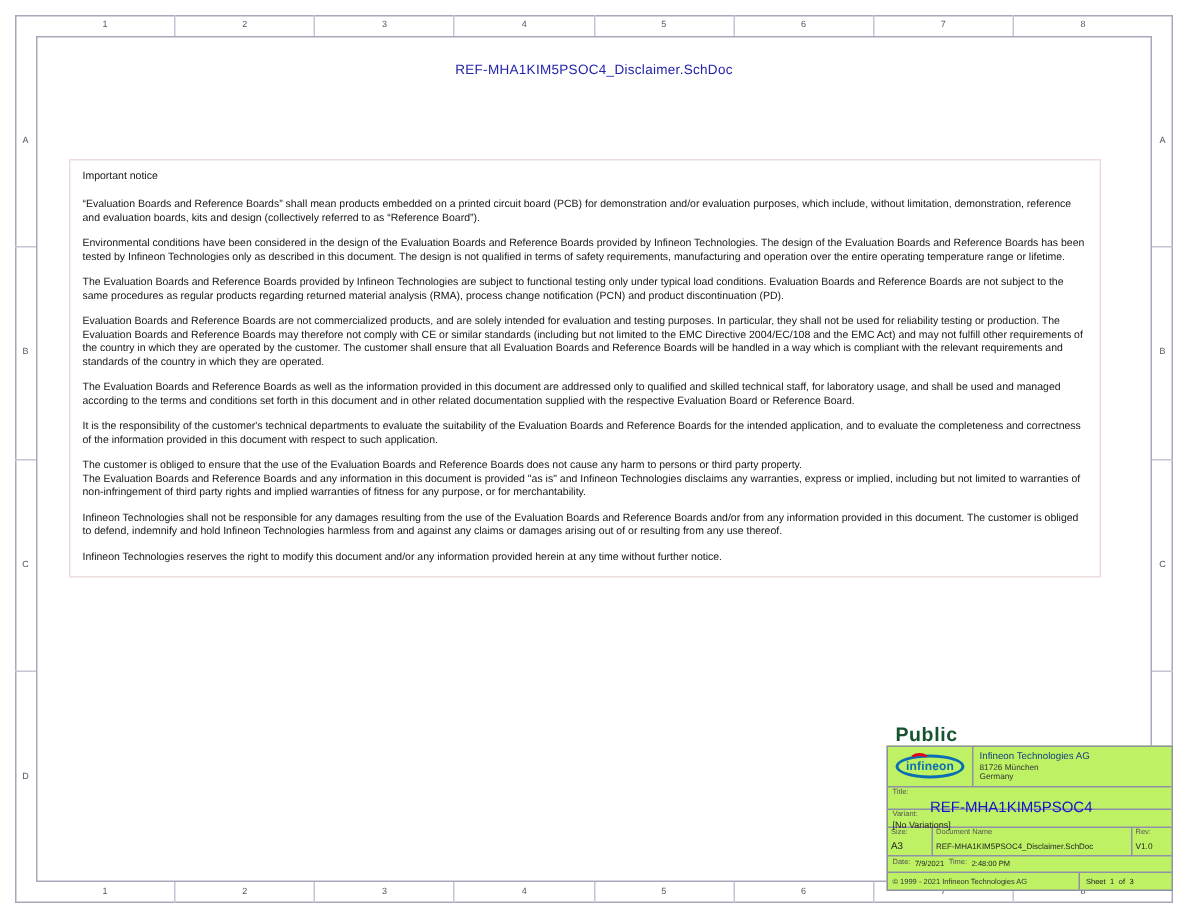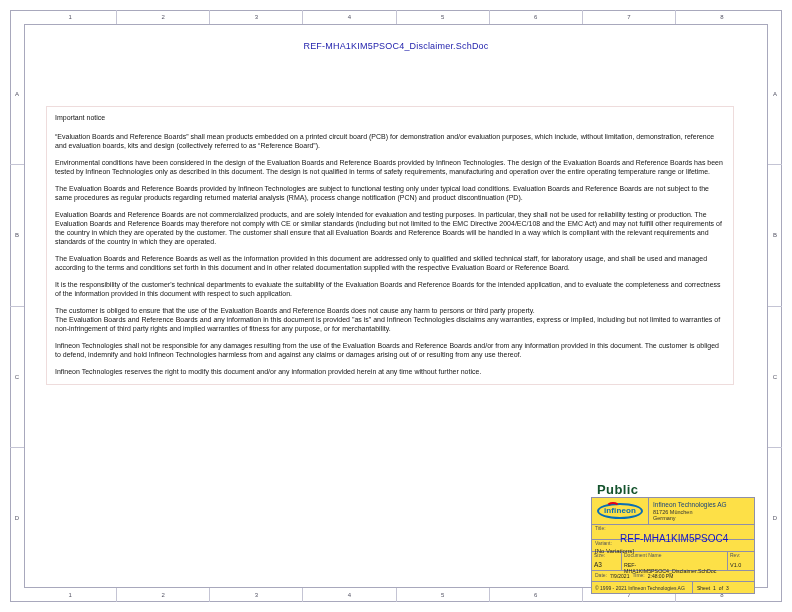--- a/index.html
+++ b/index.html
@@ -30,21 +30,21 @@
 
   .notice { position:absolute; left:46px; top:106px; width:688px; box-sizing:border-box;
     border:1px solid #eedcdc; padding:6px 8px 8px; font-size:7px; line-height:9px; color:#151515; }
   .notice p { margin:0 0 8px; white-space:pre-line; }
   .notice p:last-child { margin-bottom:0; }
   .notice .heading { margin:0 0 10px; }
 
   .classification { position:absolute; left:597px; top:482px; color:#14532d;
     font-size:13px; font-weight:bold; letter-spacing:0.4px; }
 
-  .tblock { position:absolute; left:591px; top:497px; width:164px; background:#fde047;
+  .tblock { position:absolute; left:591px; top:497px; width:191px; background:#bef264;
     border:1px solid #8f8fa8; box-sizing:border-box; color:#222; }
   .tb-row { border-top:1px solid #8f8fa8; }
   .tb-row:first-child { border-top:none; }
 
   .tb-header { display:flex; height:26px; }
   .logo-cell { width:56px; border-right:1px solid #8f8fa8; display:flex; align-items:center; justify-content:center; }
   .logo { position:relative; width:46px; height:16px; border:2px solid #0a6eb4; border-radius:50%;
     display:flex; align-items:center; justify-content:center; box-sizing:border-box; }
   .logo-text { color:#0a6eb4; font-weight:bold; font-size:8px; letter-spacing:0.1px; line-height:1; }
   .logo-arc { position:absolute; left:7px; top:-3px; width:10px; height:6px;

